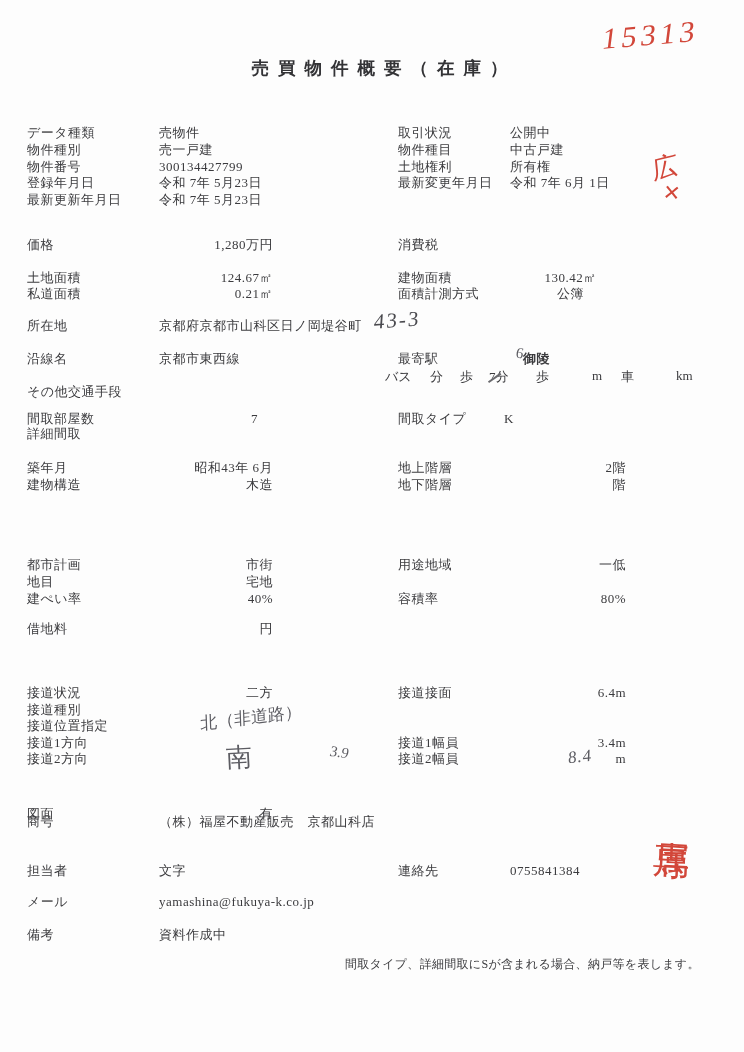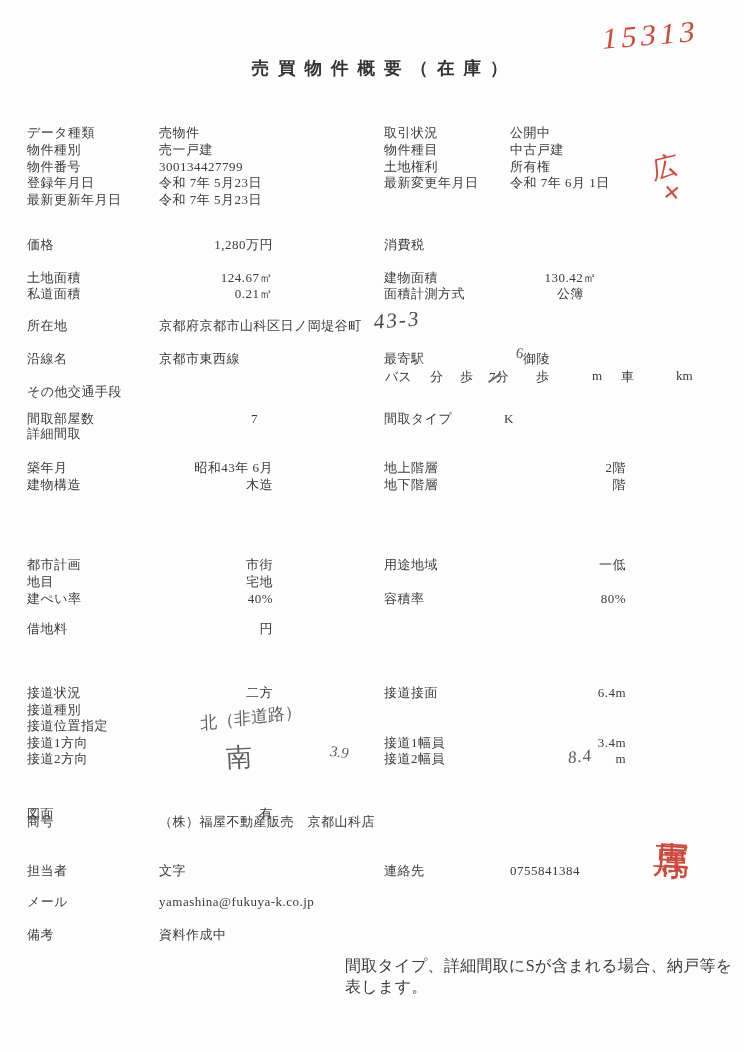--- a/index.html
+++ b/index.html
@@ -10,29 +10,29 @@
   .title{
     position:absolute;top:56px;left:0;width:100%;text-align:center;
     font-size:17.5px;font-weight:bold;letter-spacing:9px;color:#333336;margin-left:12px;
   }
   .row{position:absolute;left:0;width:100%;height:16px;font-size:13px;line-height:14px;padding-left:28px;}
   .row span{position:absolute;white-space:nowrap;letter-spacing:0.5px;}
   .ll{left:27px;}
   .lv{left:159px;}
   .lv-r{left:159px;width:114px;text-align:right;}
   .lv-n{left:159px;width:99px;text-align:right;}
-  .rl{left:384px;}
+  .rl{left:398px;}
   .rv{left:510px;}
   .rv1{left:504px;}
-  .rv2{left:523px;}
+  .rv2{left:523px;font-weight:bold;}
   .rv-r{left:500px;width:141px;text-align:center;}
   .rv-r2{left:500px;width:126px;text-align:right;}
   .transport{position:absolute;top:368px;left:0;width:100%;height:16px;font-size:13px;}
   .transport span{position:absolute;white-space:nowrap;}
-  .footer-note{position:absolute;top:956px;left:345px;font-size:16px;letter-spacing:0.3px;color:#3b3b3e;}
+  .footer-note{position:absolute;top:956px;left:345px;font-size:12px;letter-spacing:0.3px;color:#3b3b3e;}
   
   .hw{position:absolute;white-space:nowrap;}
   .pencil{color:#5c5c62;}
   .pen{color:#4a4a4f;}
   .red{color:#d2473a;}
   .ref-num{top:18px;left:603px;font-size:30px;letter-spacing:4px;transform:skewX(-12deg) rotate(-5deg);}
   .note-a{top:150px;left:652px;font-size:26px;transform:rotate(-14deg) skewX(-8deg);}
   .note-x{top:181px;left:663px;font-size:21px;transform:rotate(6deg);}
   .lot{top:308px;left:374px;font-size:21px;letter-spacing:2px;transform:rotate(-4deg) skewX(-8deg);}
   .walk6{top:345px;left:516px;font-size:15px;transform:rotate(10deg);}

